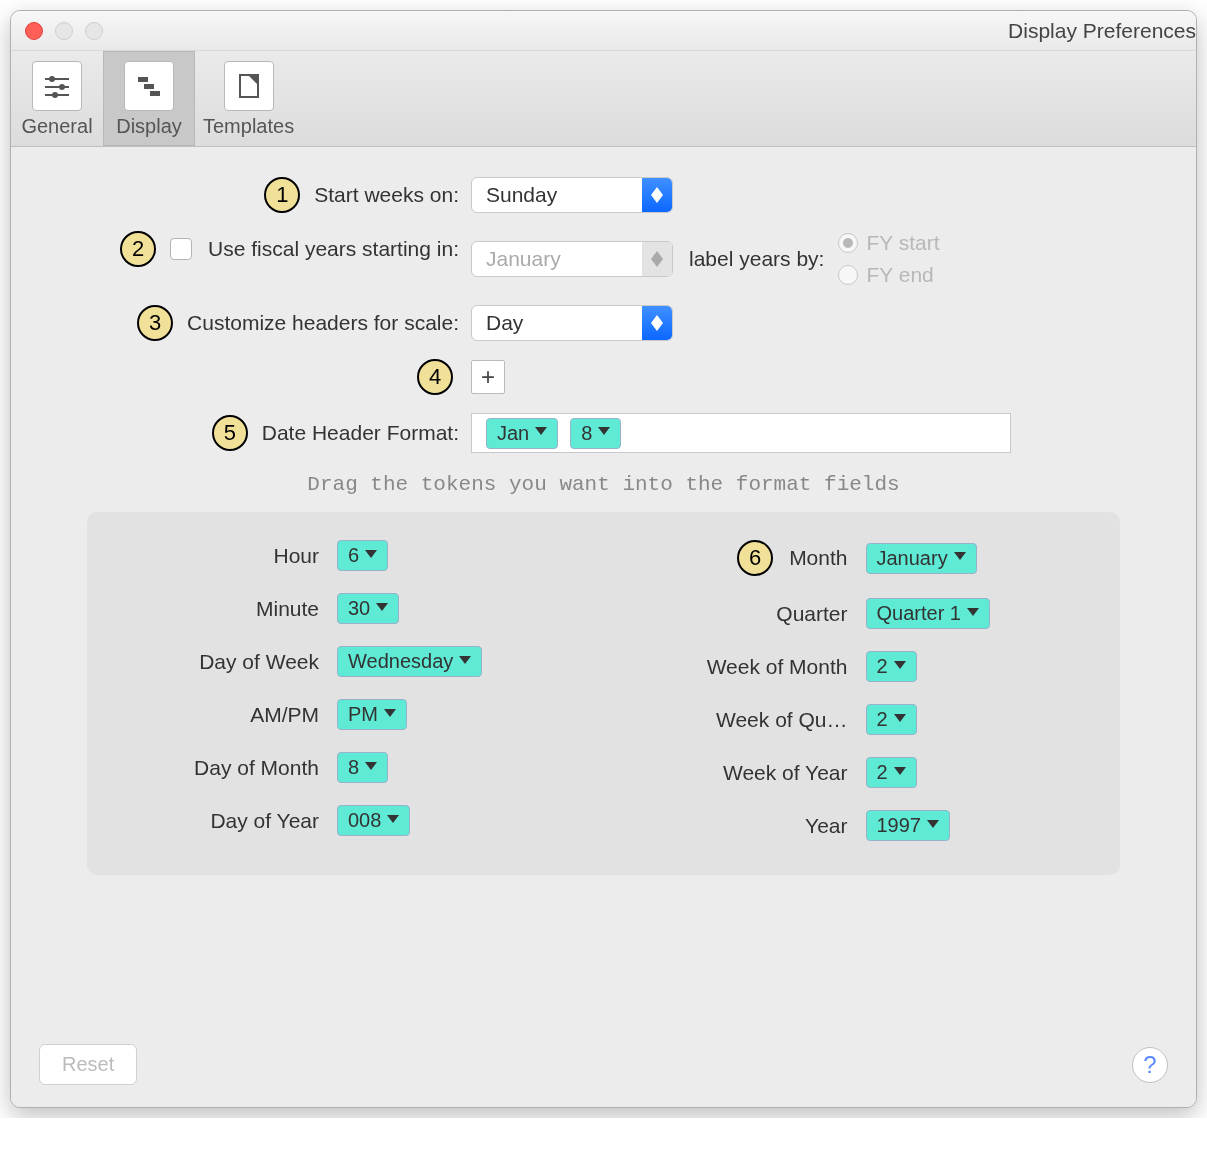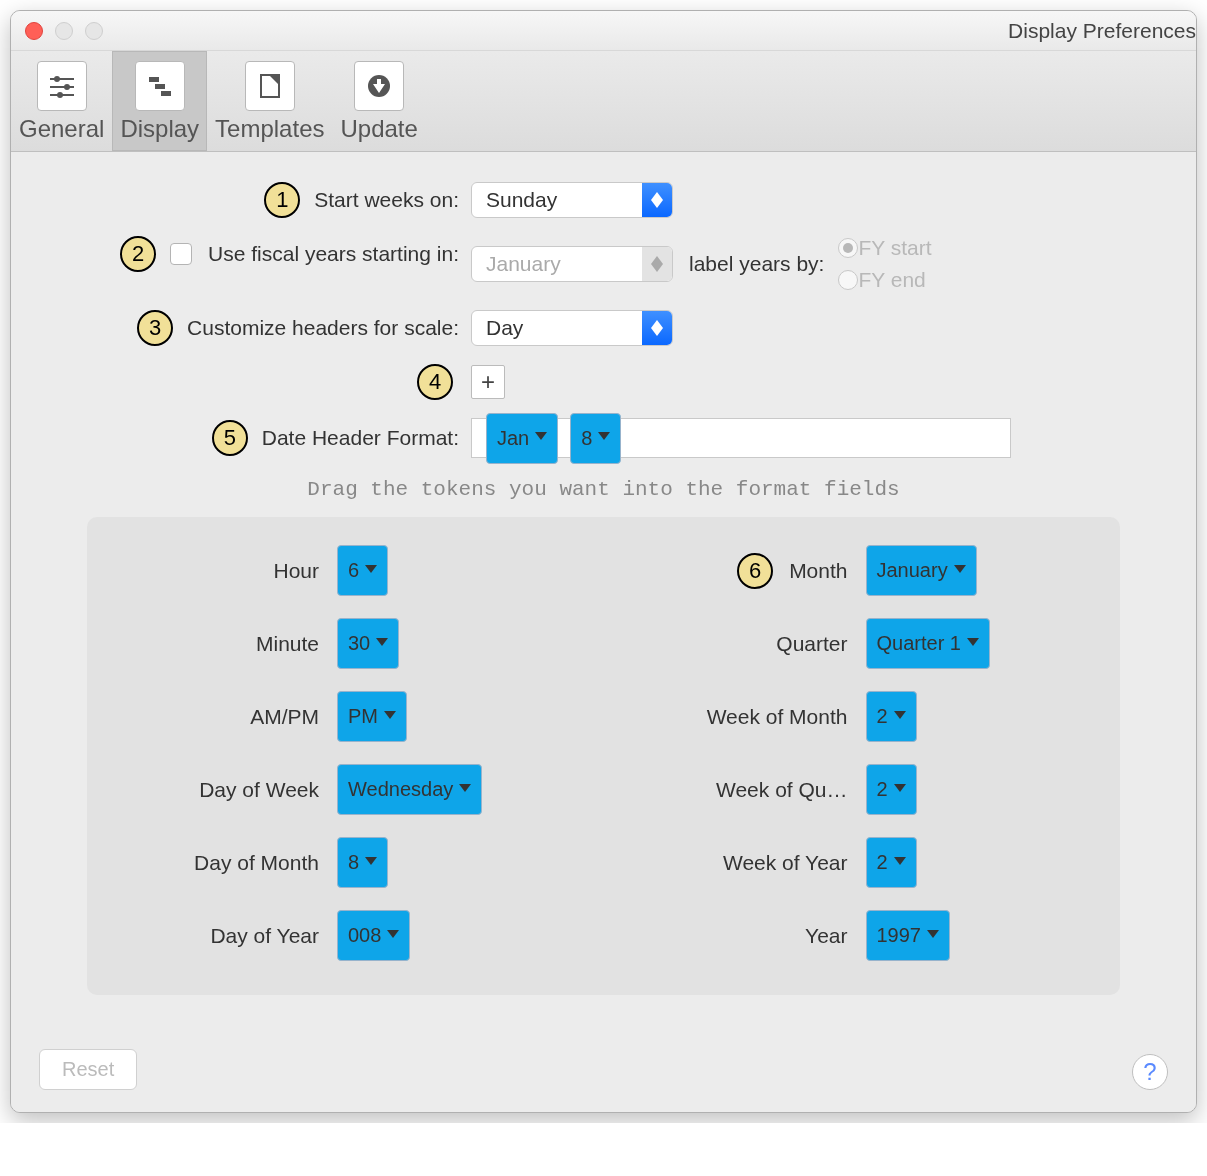--- a/index.html
+++ b/index.html
@@ -58,21 +58,21 @@
     box-shadow: inset 0 0 0 1px rgba(0,0,0,0.08);
   }
   .toolbar-icon {
     width: 50px; height: 50px;
     border: 1px solid #b8b8b8;
     border-radius: 4px;
     background: #fff;
     display:flex; align-items:center; justify-content:center;
     margin-bottom: 4px;
   }
-  .toolbar-label { font-size: 24px; color:#555; }
+  .toolbar-label { font-size: 20px; color:#555; }
   .content {
     background: #ececec;
     padding: 30px 20px 30px 20px;
     min-height: 960px;
     position: relative;
   }
   .form-row {
     display:flex; align-items:center;
     margin-bottom: 18px;
   }
@@ -117,43 +117,43 @@
     color:#fff;
   }
   .osx-select.disabled .stepper { background: #e3e3e3; color:#999;}
   .stepper svg { display:block; }
   .checkbox {
     width:22px; height:22px; border:1px solid #b4b4b4; border-radius:4px; background:#fff;
     display:inline-block; margin-right: 8px; vertical-align:middle;
   }
   .label-years { margin-left: 16px; color:#333;}
   .radio-col { display:flex; flex-direction:column; gap:8px; margin-left:14px;}
-  .radio { display:flex; align-items:center; color:#b8b8b8;}
+  .radio { display:flex; align-items:center; gap:8px; color:#b8b8b8;}
   .radio .r-dot {
     width:20px; height:20px; border-radius:50%; border:1px solid #c8c8c8; background:#f7f7f7;
     display:inline-flex; align-items:center; justify-content:center;
   }
   .radio .r-dot.checked::after{
     content:""; width:10px; height:10px; border-radius:50%; background:#b8b8b8;
   }
   .plus-btn {
     width:34px; height:34px; border:1px solid #bbb; background:#fff; border-radius:2px;
     display:flex; align-items:center; justify-content:center;
     font-size:24px; color:#444;
   }
   .format-field {
     background:#fff; border:1px solid #c9c9c9; height:40px;
     flex:1; max-width: 540px;
     display:flex; align-items:center; gap:12px; padding:0 14px;
   }
   .token {
-    background:#0ea5e9;
+    background:#5eead4;
     color:#333;
     border-radius:4px;
-    padding:13px 10px;
+    padding:3px 10px;
     display:inline-flex; align-items:center; gap:6px;
     font-size:20px;
     border:1px solid #97b3cc;
   }
   .token svg { width:12px; height:12px; }
   .hint {
     text-align:center; color:#888; font-size:21px;
     margin: 20px 0 16px 0;
     font-family: Liberation Mono, monospace;
   }
@@ -172,21 +172,21 @@
     display:flex; align-items:center;
   }
   .tok-row .tok-label {
     text-align:right; min-width:210px; padding-right:18px; color:#333;
   }
   .tok-row .tok-label2 {
     text-align:right; min-width:230px; padding-right:18px; color:#333;
   }
   .footer {
     position:absolute; bottom:22px; left:28px; right:28px;
-    display:flex; align-items:flex-end; justify-content:space-between;
+    display:flex; align-items:center; justify-content:space-between;
   }
   .reset-btn {
     background:#fff; border:1px solid #d0d0d0; border-radius:6px;
     padding:8px 22px; color:#bbb; font-size:20px;
   }
   .help-btn {
     width:36px; height:36px; border-radius:50%;
     border:1px solid #bfbfbf; background:#fff; color:#5a8aff;
     display:flex; align-items:center; justify-content:center;
     font-size:24px;
@@ -231,29 +231,20 @@
       <div class="toolbar-label">Display</div>
     </div>
     <div class="toolbar-item">
       <div class="toolbar-icon">
         <svg width="30" height="30" viewBox="0 0 30 30">
             <rect x="6" y="4" width="18" height="22" fill="none" stroke="#555" stroke-width="2"></rect>
             <polygon points="14,4 24,4 24,14" fill="#555"></polygon>
           </svg>
       </div>
       <div class="toolbar-label">Templates</div>
-    </div>
-    <div class="toolbar-item">
-      <div class="toolbar-icon">
-        <svg width="30" height="30" viewBox="0 0 30 30">
-            <circle cx="15" cy="15" r="11" fill="#555"></circle>
-            <polygon points="15,22 9,13 13,13 13,8 17,8 17,13 21,13" fill="#fff"></polygon>
-          </svg>
-      </div>
-      <div class="toolbar-label">Update</div>
     </div>
   </div>
 
   <div class="content">
 
     <div class="form-row">
       <div class="label">
         <span class="callout">1</span>
         <span>Start weeks on:</span>
       </div>
@@ -368,32 +359,32 @@
         <div class="tok-row">
             <div class="tok-label">Minute</div>
             <span class="token">
               <span>30</span>
               <svg>
                 <polygon points="0,0 12,0 6,8" fill="#333"></polygon>
               </svg>
             </span>
           </div>
         <div class="tok-row">
+            <div class="tok-label">Day of Week</div>
+            <span class="token">
+              <span>Wednesday</span>
+              <svg>
+                <polygon points="0,0 12,0 6,8" fill="#333"></polygon>
+              </svg>
+            </span>
+          </div>
+        <div class="tok-row">
             <div class="tok-label">AM/PM</div>
             <span class="token">
               <span>PM</span>
-              <svg>
-                <polygon points="0,0 12,0 6,8" fill="#333"></polygon>
-              </svg>
-            </span>
-          </div>
-        <div class="tok-row">
-            <div class="tok-label">Day of Week</div>
-            <span class="token">
-              <span>Wednesday</span>
               <svg>
                 <polygon points="0,0 12,0 6,8" fill="#333"></polygon>
               </svg>
             </span>
           </div>
         <div class="tok-row">
             <div class="tok-label">Day of Month</div>
             <span class="token">
               <span>8</span>
               <svg>

